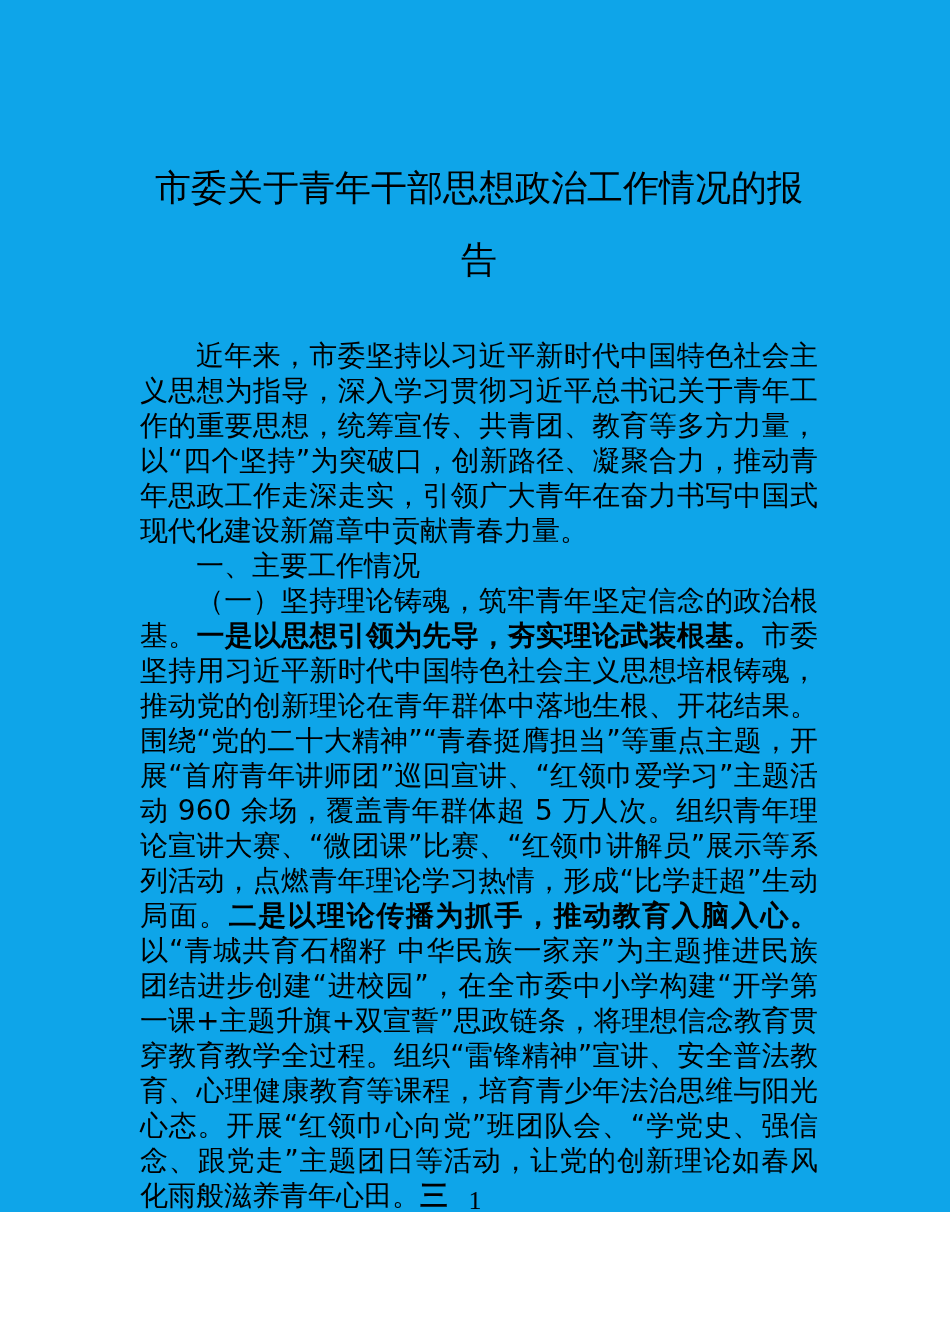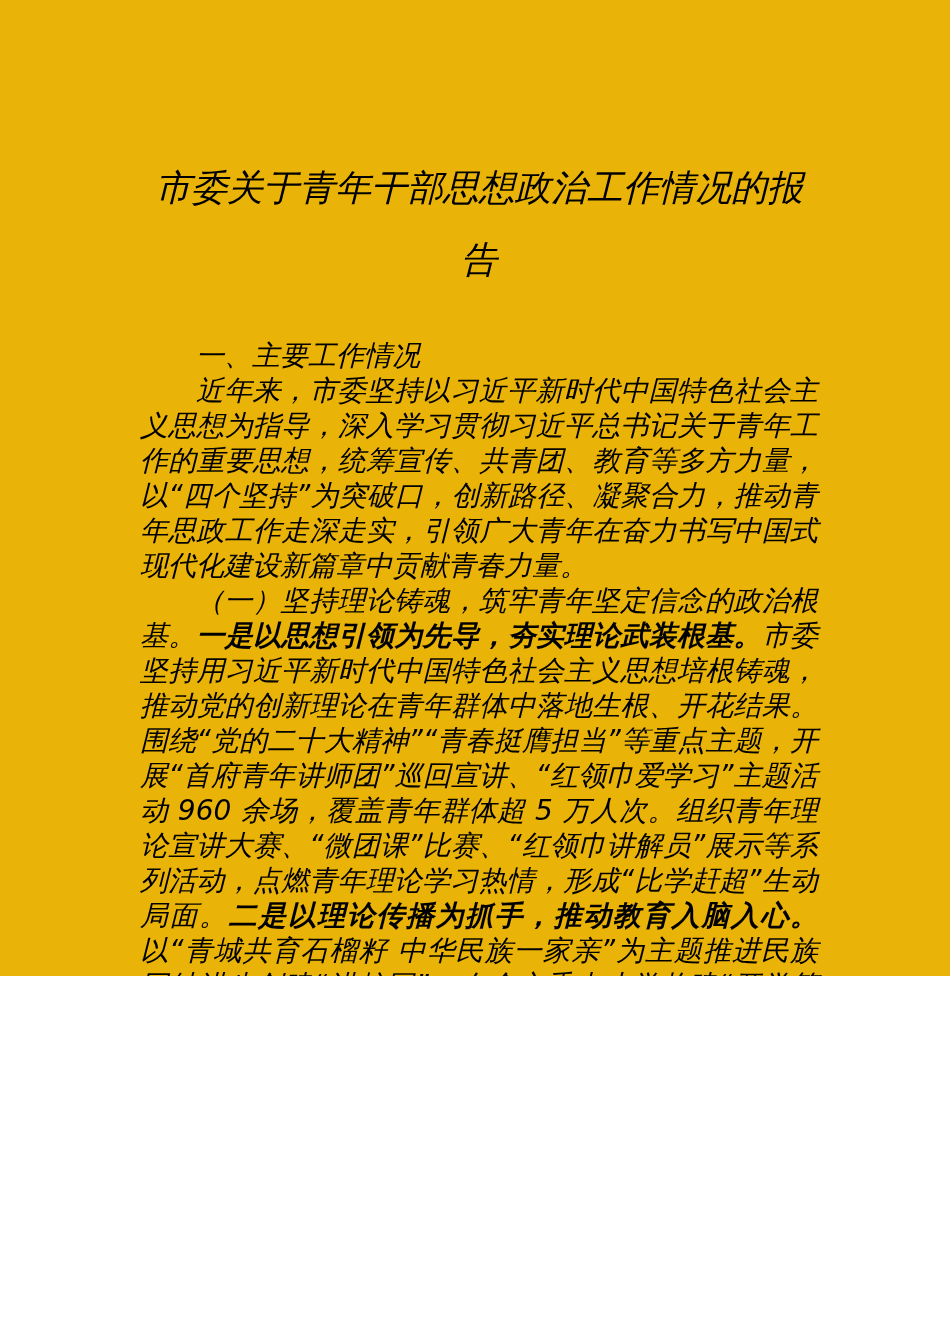--- a/index.html
+++ b/index.html
@@ -3,26 +3,25 @@
 <meta charset="utf-8">
 <style>
   html, body {
     margin: 0;
     padding: 0;
     background: #ffffff;
   }
   .page {
     position: relative;
     width: 950px;
-    height: 976px;
-    background: #eab308;
+    height: 1212px;
+    background: #0ea5e9;
     color: #000000;
     font-family: "DejaVu Sans", "Liberation Sans", sans-serif;
     overflow: hidden;
-    font-style: italic;
   }
   .doc {
     position: absolute;
     left: 140px;
     top: 152px;
     width: 678px;
   }
   .title {
     font-size: 36px;
     line-height: 72px;
@@ -56,19 +55,19 @@
 </head>
 <body>
 
 <div class="page">
   <div class="doc">
     <h1 class="title">
       <span>市委关于青年干部思想政治工作情况的报</span><br>
       <span>告</span>
     </h1>
     <div class="body-text">
+        <p class="para"><span class="run">近年来，市委坚持以习近平新时代中国特色社会主义思想为指导，深入学习贯彻习近平总书记关于青年工作的重要思想，统筹宣传、共青团、教育等多方力量，以“四个坚持”为突破口，创新路径、凝聚合力，推动青年思政工作走深走实，引领广大青年在奋力书写中国式现代化建设新篇章中贡献青春力量。</span></p>
         <p class="para"><span class="run">一、主要工作情况</span></p>
-        <p class="para"><span class="run">近年来，市委坚持以习近平新时代中国特色社会主义思想为指导，深入学习贯彻习近平总书记关于青年工作的重要思想，统筹宣传、共青团、教育等多方力量，以“四个坚持”为突破口，创新路径、凝聚合力，推动青年思政工作走深走实，引领广大青年在奋力书写中国式现代化建设新篇章中贡献青春力量。</span></p>
         <p class="para"><span class="run">（一）坚持理论铸魂，筑牢青年坚定信念的政治根基。</span><span class="run bold">一是以思想引领为先导，夯实理论武装根基。</span><span class="run">市委坚持用习近平新时代中国特色社会主义思想培根铸魂，推动党的创新理论在青年群体中落地生根、开花结果。围绕“党的二十大精神”“青春挺膺担当”等重点主题，开展“首府青年讲师团”巡回宣讲、“红领巾爱学习”主题活动 960 余场，覆盖青年群体超 5 万人次。组织青年理论宣讲大赛、“微团课”比赛、“红领巾讲解员”展示等系列活动，点燃青年理论学习热情，形成“比学赶超”生动局面。</span><span class="run bold">二是以理论传播为抓手，推动教育入脑入心。</span><span class="run">以“青城共育石榴籽 中华民族一家亲”为主题推进民族团结进步创建“进校园”，在全市委中小学构建“开学第一课+主题升旗+双宣誓”思政链条，将理想信念教育贯穿教育教学全过程。组织“雷锋精神”宣讲、安全普法教育、心理健康教育等课程，培育青少年法治思维与阳光心态。开展“红领巾心向党”班团队会、“学党史、强信念、跟党走”主题团日等活动，让党的创新理论如春风化雨般滋养青年心田。</span><span class="run bold">三</span></p>
       </div>
   </div>
   <div class="page-num">1</div>
 </div>
 
 </body></html>

